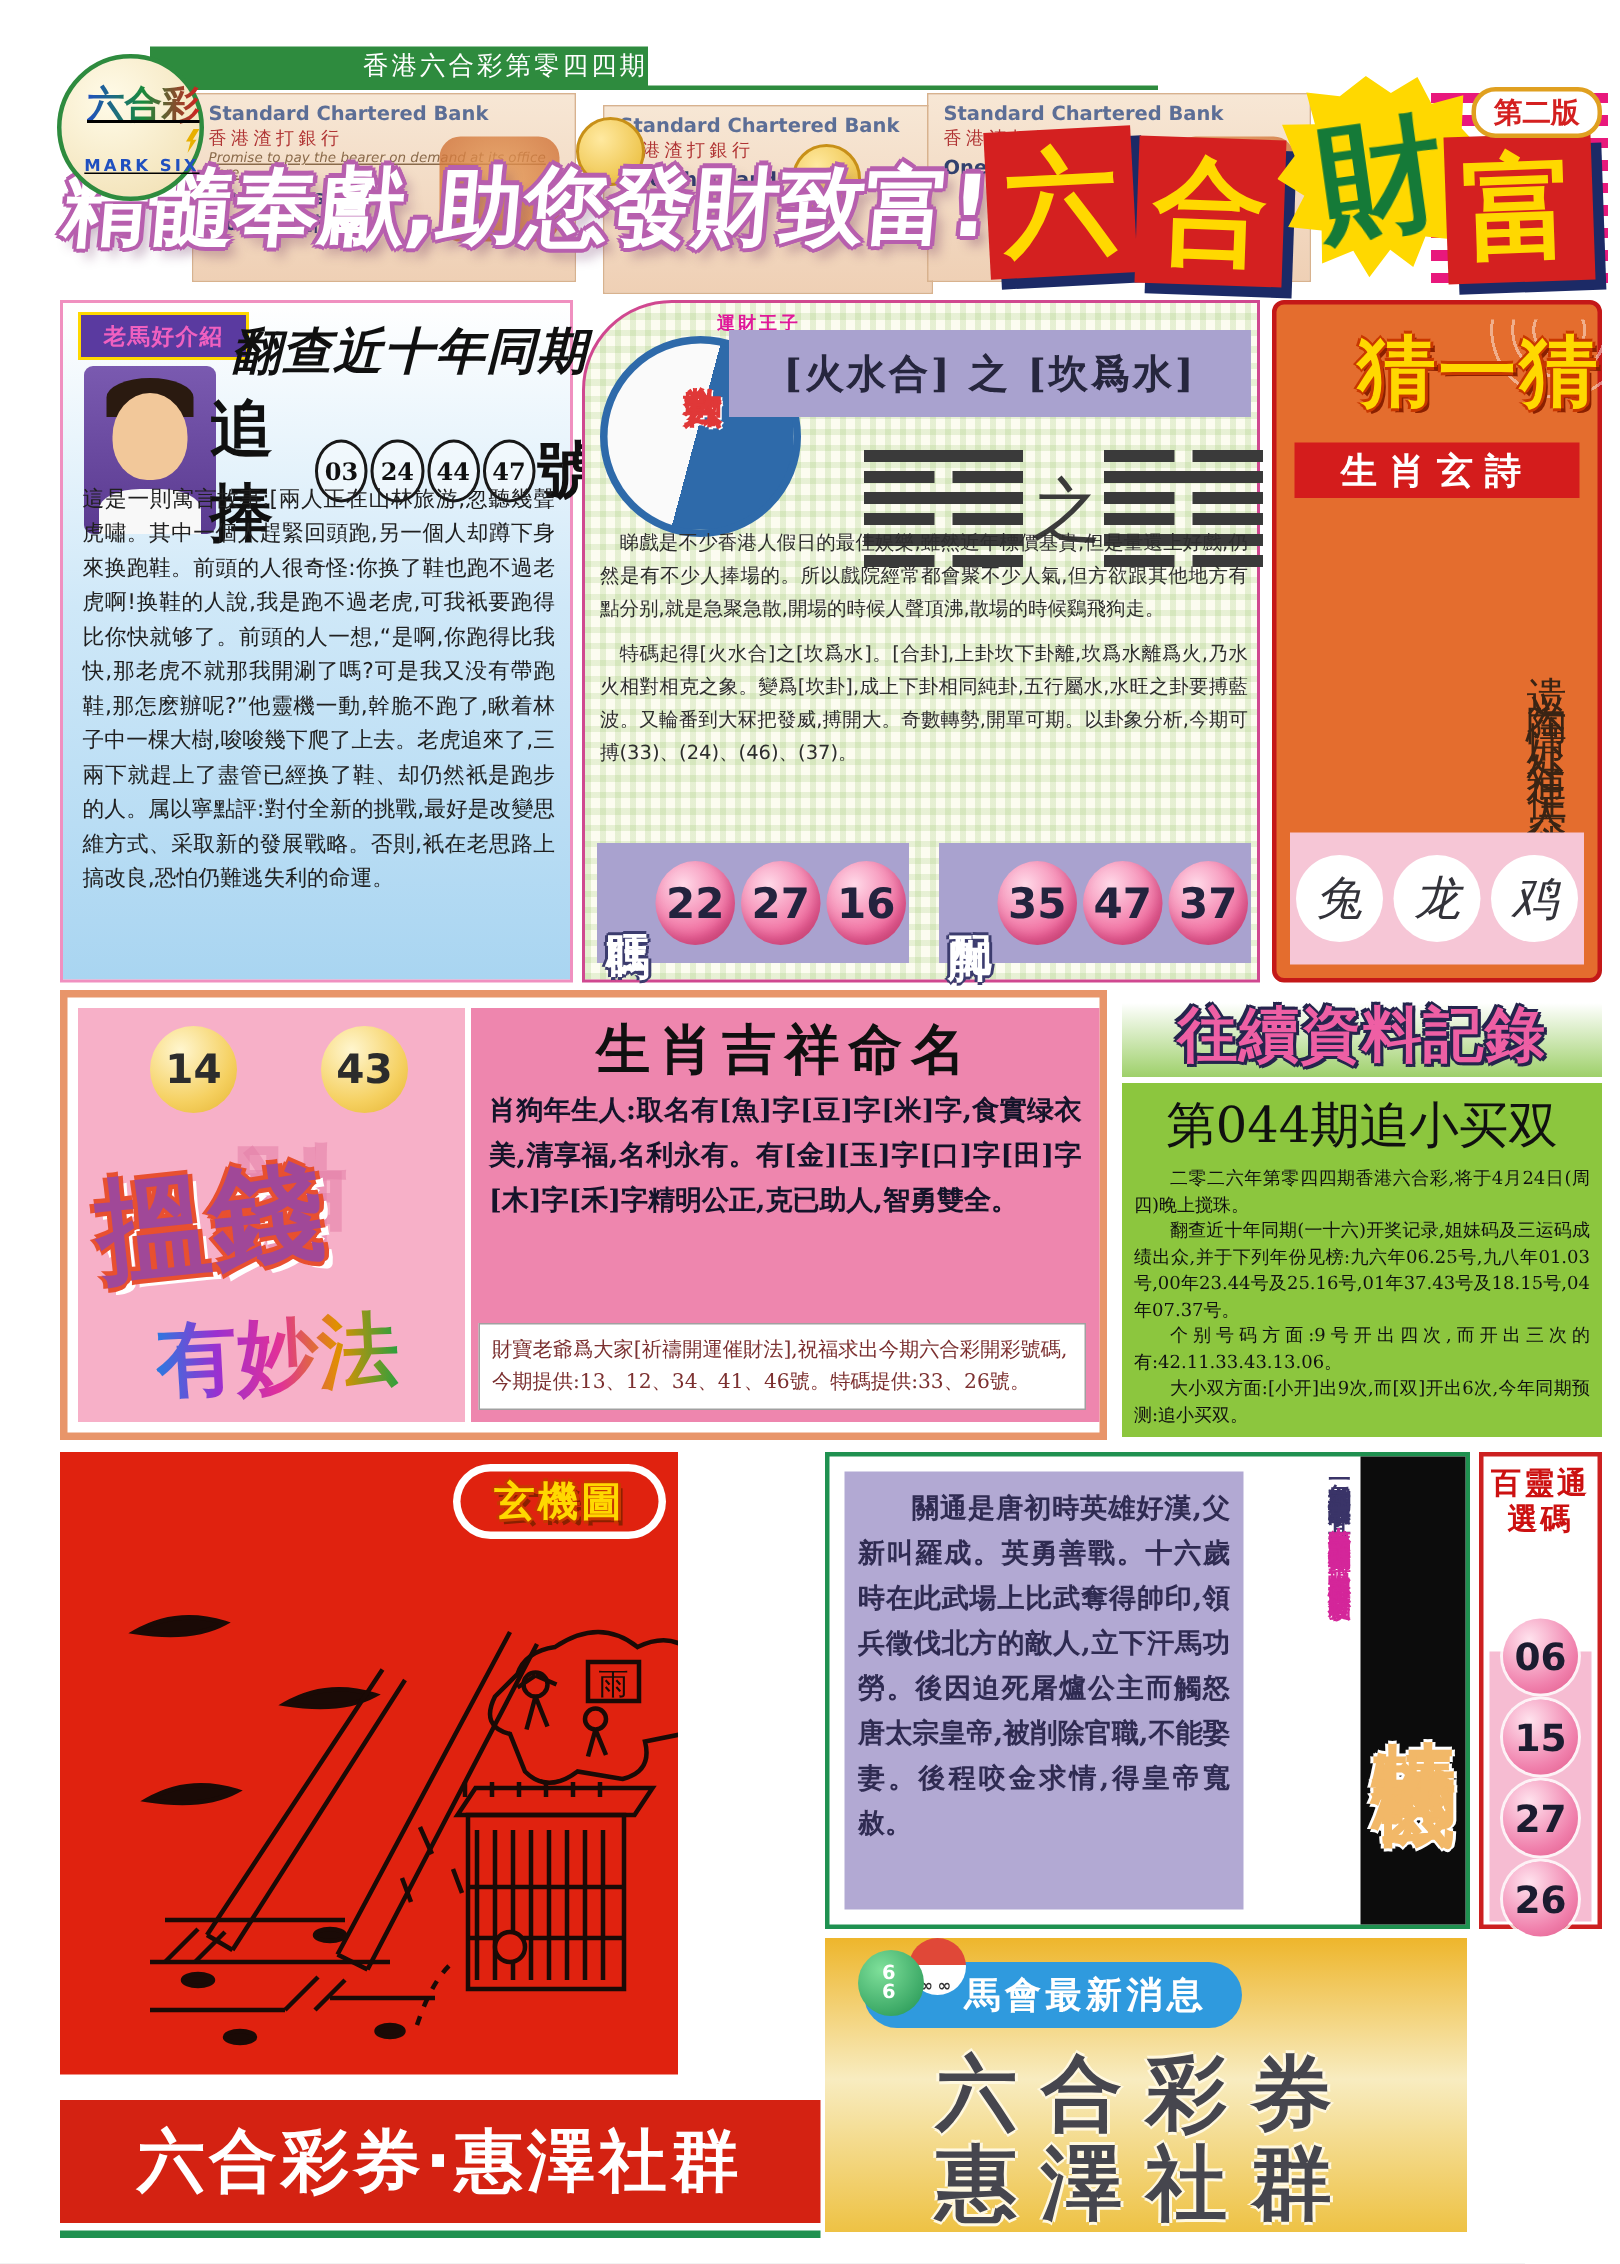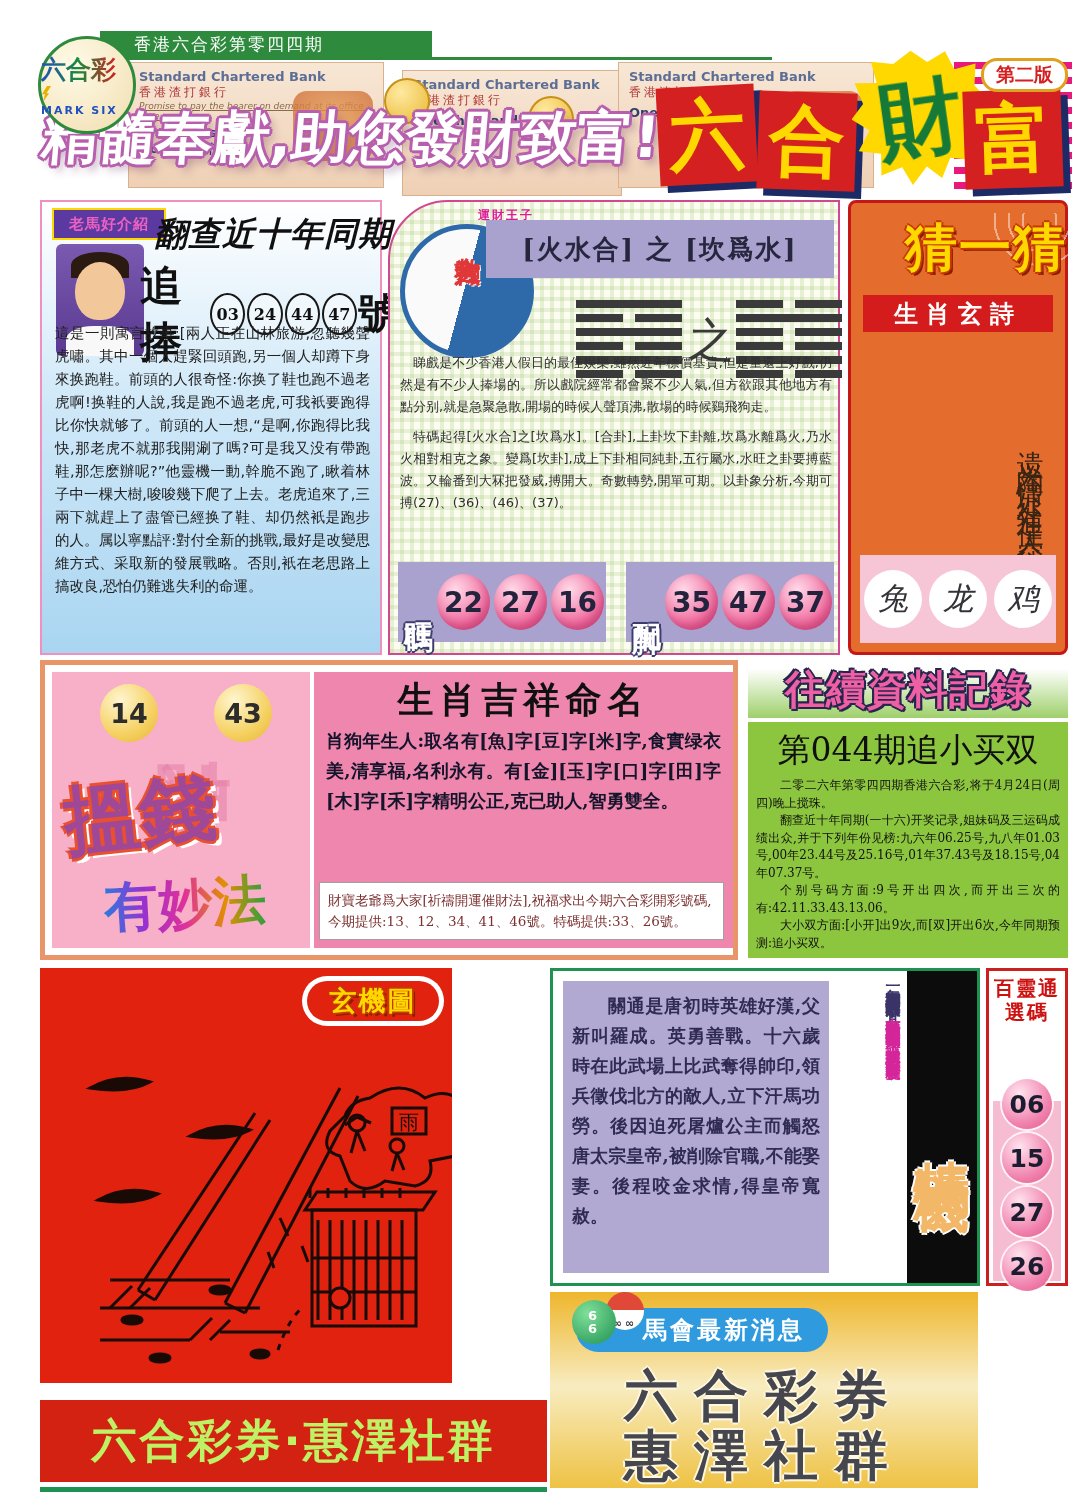--- a/index.html
+++ b/index.html
@@ -13,27 +13,27 @@
           2px 2px #b75fae,-2px -2px #b75fae,2px -2px #b75fae,-2px 2px #b75fae,6px 6px 8px rgba(90,30,80,.35);}
   .ol-yellow-red{color:#ffd800;text-shadow:2px 0 #c83800,-2px 0 #c83800,0 2px #c83800,0 -2px #c83800,3px 3px #8a2000;}
   .ol-white-navy{color:#fff;text-shadow:2px 0 #3c3c6e,-2px 0 #3c3c6e,0 2px #3c3c6e,0 -2px #3c3c6e,1px 1px #3c3c6e,-1px -1px #3c3c6e;}
   .ol-green-white{color:#149a44;text-shadow:2px 0 #fff,-2px 0 #fff,0 2px #fff,0 -2px #fff,1px 1px #fff,-1px -1px #fff,1px -1px #fff,-1px 1px #fff;}
   .ol-gold-white{color:#f2b868;text-shadow:2px 0 #fff,-2px 0 #fff,0 2px #fff,0 -2px #fff;}
   .ol-pink-navy{color:#ee5fa4;text-shadow:2px 0 #25254d,-2px 0 #25254d,0 2px #25254d,0 -2px #25254d,2px 2px #25254d,-2px -2px #25254d;}
 
   
   .logo-circle{left:38px;top:36px;width:92px;height:92px;border-radius:50%;
     border:3px solid #2e8b3e;background:radial-gradient(circle at 35% 30%,#fffbe8,#f0ddae);
-    display:flex;flex-direction:column;align-items:flex-start;justify-content:center;z-index:7;}
+    display:flex;flex-direction:column;align-items:flex-end;justify-content:center;z-index:7;text-decoration:underline;}
   .logo-title{font-size:25px;font-weight:bold;
     background:linear-gradient(90deg,#2050c0,#1a8a3c,#d42020);-webkit-background-clip:text;background-clip:text;color:transparent;}
   .logo-sub{font-size:11px;font-weight:bold;color:#2050c0;letter-spacing:2px;margin-top:2px;}
   .logo-bolt{width:10px;height:16px;background:#e8b000;clip-path:polygon(60% 0,100% 0,55% 45%,80% 45%,20% 100%,40% 52%,10% 52%);}
   .issue-bar{left:100px;top:31px;width:332px;height:27px;background:#2e8b3e;color:#fff;
-    font-size:17px;line-height:27px;padding-left:34px;box-sizing:border-box;letter-spacing:2px;z-index:6;}
+    font-size:17px;line-height:27px;padding-left:34px;box-sizing:border-box;letter-spacing:2px;z-index:6;text-align:right;}
   .green-line{left:100px;top:57px;width:672px;height:3px;background:#2e8b3e;z-index:1;}
   .stripes-right{right:8px;top:62px;width:118px;height:134px;
     background:repeating-linear-gradient(180deg,#e8187c 0 7px,#ffffff 7px 15px);z-index:1;}
   .banknote{height:126px;background:linear-gradient(180deg,#f7e7d5,#f2d9c2 60%,#efd0b5);
     border:1px solid #d8b28e;box-sizing:border-box;padding:6px 10px;z-index:0;}
   .bn-en{font-size:13px;font-weight:bold;color:#5c6e96;}
   .bn-zh{font-size:12px;color:#b03434;letter-spacing:3px;}
   .bn-script{font-size:9px;color:#8a6a4a;font-style:italic;text-decoration:underline;}
   .bn-denom{font-size:13px;font-weight:bold;color:#31406e;margin-top:4px;}
   .bn-lion{position:absolute;right:10px;top:28px;width:80px;height:70px;border-radius:14px;
@@ -143,21 +143,21 @@
   .records-title{text-align:center;font-size:33px;color:#101010;font-family:"DejaVu Serif",serif;margin:0 0 4px 0;}
   .records-box p{margin:0;font-size:12px;line-height:17.5px;color:#101010;font-family:"DejaVu Serif",serif;
     text-indent:2em;text-align:justify;}
 
   
   .mystery-red{left:40px;top:968px;width:412px;height:415px;background:#e0220f;}
   .mystery-badge{position:absolute;right:8px;top:8px;width:142px;height:50px;background:#fff;border-radius:26px;
     display:flex;align-items:center;justify-content:center;z-index:2;}
   .mystery-badge .inner{width:132px;height:40px;background:#e0220f;border-radius:20px;display:flex;align-items:center;
     justify-content:center;font-size:27px;font-weight:900;letter-spacing:2px;}
-  .red-banner{left:40px;top:1400px;width:507px;height:82px;background:#d42212;color:#bef264;
+  .red-banner{left:40px;top:1400px;width:507px;height:82px;background:#d42212;color:#ffffff;
     font-size:45px;font-weight:900;text-align:center;line-height:82px;letter-spacing:3px;}
   .banner-underline{left:40px;top:1487px;width:507px;height:5px;background:#1f9150;}
 
   .special-strip{left:458px;top:968px;width:86px;height:415px;border:1px solid #d890b8;box-sizing:border-box;
     background:linear-gradient(180deg,#f6cfe2,#ec6fb0 35%,#f2b8d6 95%);}
   .special-label{position:absolute;left:0;top:6px;width:100%;text-align:center;font-size:27px;font-weight:900;
     line-height:34px;letter-spacing:6px;}
   .ball.purple{width:66px;height:66px;background:radial-gradient(circle at 35% 28%,#eee8fa,#9183c2 62%,#5c4c94);
     font-size:31px;color:#1c1c30;position:absolute;left:9px;box-shadow:0 0 0 3px rgba(255,255,255,.75);}
 
@@ -309,21 +309,21 @@
           </div>
           <div class="hexline"></div>
           <div class="hexline broken">
             <i></i>
             <i></i>
           </div>
         </div>
     </div>
     <div class="oracle-text">
       <p>睇戲是不少香港人假日的最佳娱樂,雖然近年標價基貴,但是量還上好戲,仍然是有不少人捧場的。所以戲院經常都會聚不少人氣,但方欲跟其他地方有點分别,就是急聚急散,開場的時候人聲頂沸,散場的時候鷄飛狗走。</p>
-      <p>特碼起得[火水合]之[坎爲水]。[合卦],上卦坎下卦離,坎爲水離爲火,乃水火相對相克之象。變爲[坎卦],成上下卦相同純卦,五行屬水,水旺之卦要搏藍波。又輪番到大冧把發威,搏開大。奇數轉勢,開單可期。以卦象分析,今期可搏(27)、(36)、(46)、(37)。</p>
+      <p>特碼起得[火水合]之[坎爲水]。[合卦],上卦坎下卦離,坎爲水離爲火,乃水火相對相克之象。變爲[坎卦],成上下卦相同純卦,五行屬水,水旺之卦要搏藍波。又輪番到大冧把發威,搏開大。奇數轉勢,開單可期。以卦象分析,今期可搏(33)、(24)、(46)、(37)。</p>
     </div>
     <div class="num-bar" style="left:8px;">
       <span class="vlabel ol-white-navy">旺碼</span>
       <span class="ball pink">22</span>
       <span class="ball pink">27</span>
       <span class="ball pink">16</span>
     </div>
     <div class="num-bar" style="left:236px;">
       <span class="vlabel ol-white-navy">配脚</span>
       <span class="ball pink">35</span>

